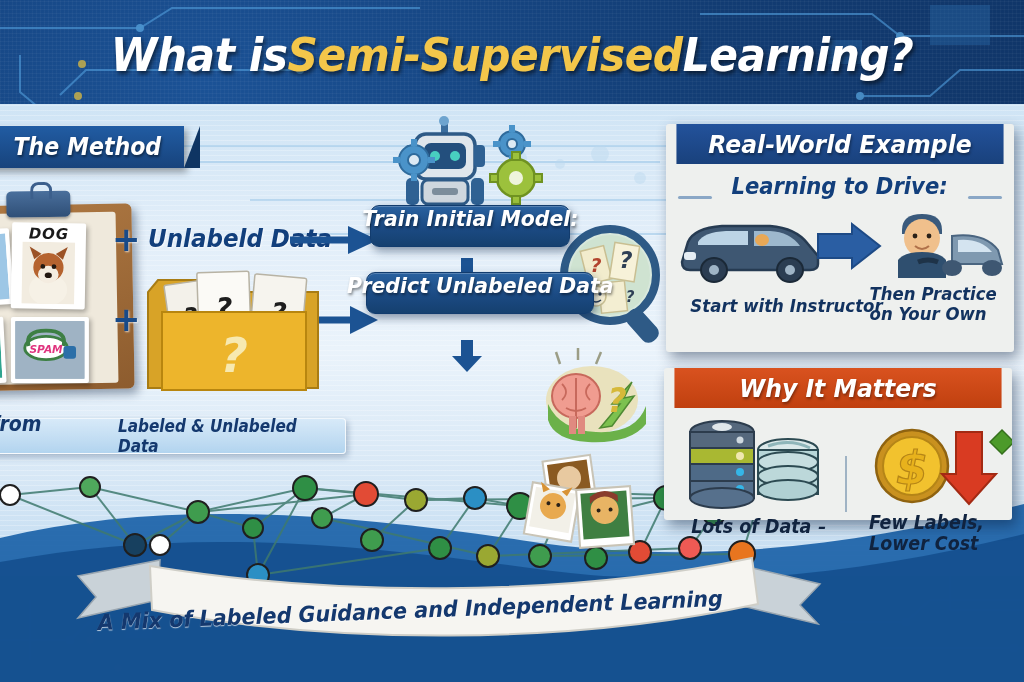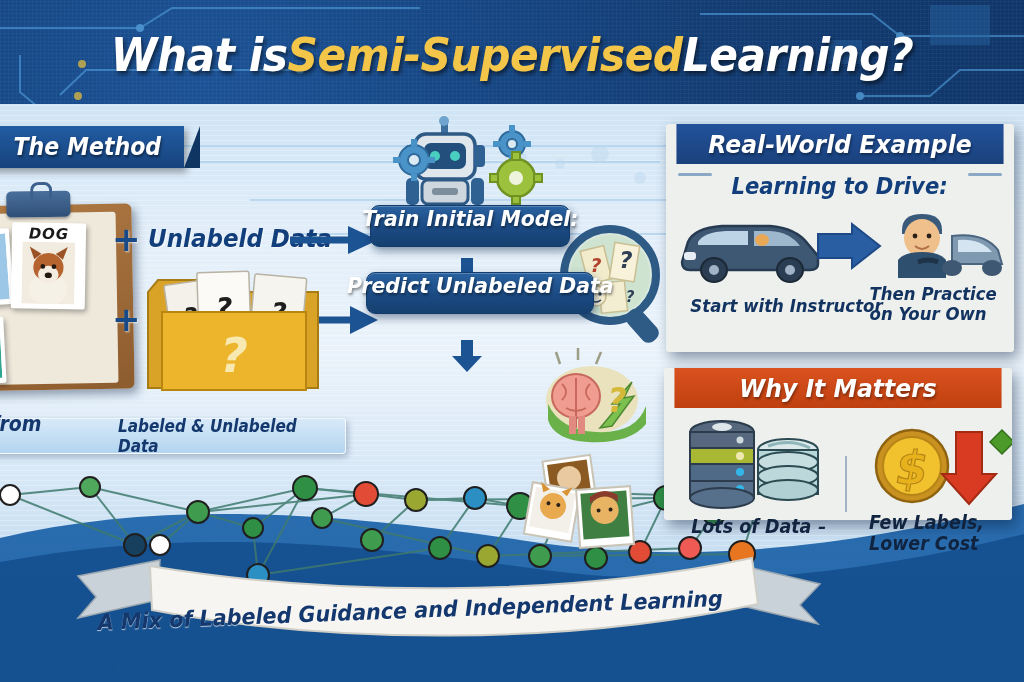--- a/index.html
+++ b/index.html
@@ -137,21 +137,21 @@
     position:absolute;background:#eef0ee;border-radius:3px;
     box-shadow:4px 6px 14px rgba(8,28,60,.45);
   }
   .card-head{
     height:40px;display:flex;align-items:center;justify-content:center;
     color:#fff;font-weight:700;font-size:25px;font-family:"DejaVu Sans", sans-serif;
     transform:scaleX(.94);text-shadow:1px 2px 3px rgba(0,0,0,.4);
   }
   .head-blue{background:linear-gradient(180deg,#23529b,#19417c);}
   .head-orange{background:linear-gradient(180deg,#d9521f,#c0400f);}
-  .sub-rule{display:flex;align-items:flex-start;justify-content:center;gap:10px;margin-top:9px;}
+  .sub-rule{display:flex;align-items:flex-end;justify-content:center;gap:10px;margin-top:9px;}
   .sub-rule .rule{width:34px;height:3px;background:#8aa7c6;border-radius:2px;}
   .sub-rule .subtitle{
     color:#123f7c;font-weight:700;font-size:23px;font-family:"DejaVu Sans", sans-serif;
     transform:scaleX(.92);white-space:nowrap;
   }
   .cap{
     color:#12325f;font-weight:700;font-size:18px;font-family:"DejaVu Sans", sans-serif;
     transform:scaleX(.92);line-height:1.12;text-align:left;
   }
   .cap-dark{color:#10233f;}
@@ -279,20 +279,29 @@
     </div>
 
     <div class="photo" style="left:-12px;top:112px;width:58px;height:66px;transform:rotate(-2deg);">
       <svg class="pimg" viewBox="0 0 54 60">
         <rect width="54" height="60" fill="#2fa48f"></rect>
         <circle cx="18" cy="28" r="9" fill="#6b2a8c"></circle>
         <path d="M6 46 Q27 30 48 46" stroke="#e8d36a" stroke-width="7" fill="none"></path>
       </svg>
     </div>
 
+    <div class="photo" style="left:52px;top:112px;width:78px;height:66px;transform:rotate(1deg);">
+      <svg class="pimg" viewBox="0 0 72 60">
+        <rect width="72" height="60" fill="#9fb3c4"></rect>
+        <ellipse cx="32" cy="28" rx="22" ry="12" fill="#ffffff" stroke="#3d7f44" stroke-width="3"></ellipse>
+        <path d="M14 26 Q10 10 32 10 Q54 10 50 26" stroke="#3d7f44" stroke-width="4" fill="none"></path>
+        <rect x="50" y="26" width="13" height="13" rx="3" fill="#2b6fa8"></rect>
+        <text x="32" y="33" text-anchor="middle" font-family="DejaVu Sans" font-size="11" font-weight="bold" fill="#e0347f">SPAM</text>
+      </svg>
+    </div>
   </div>
 
   <div class="plus" style="left:112px;top:222px;">+</div>
   <div class="plus" style="left:112px;top:302px;">+</div>
 
   <div class="flow-label" style="left:140px;top:224px;">Unlabeld Data</div>
 
   <svg class="svgfull" viewBox="0 0 1024 682">
 
     <g>

